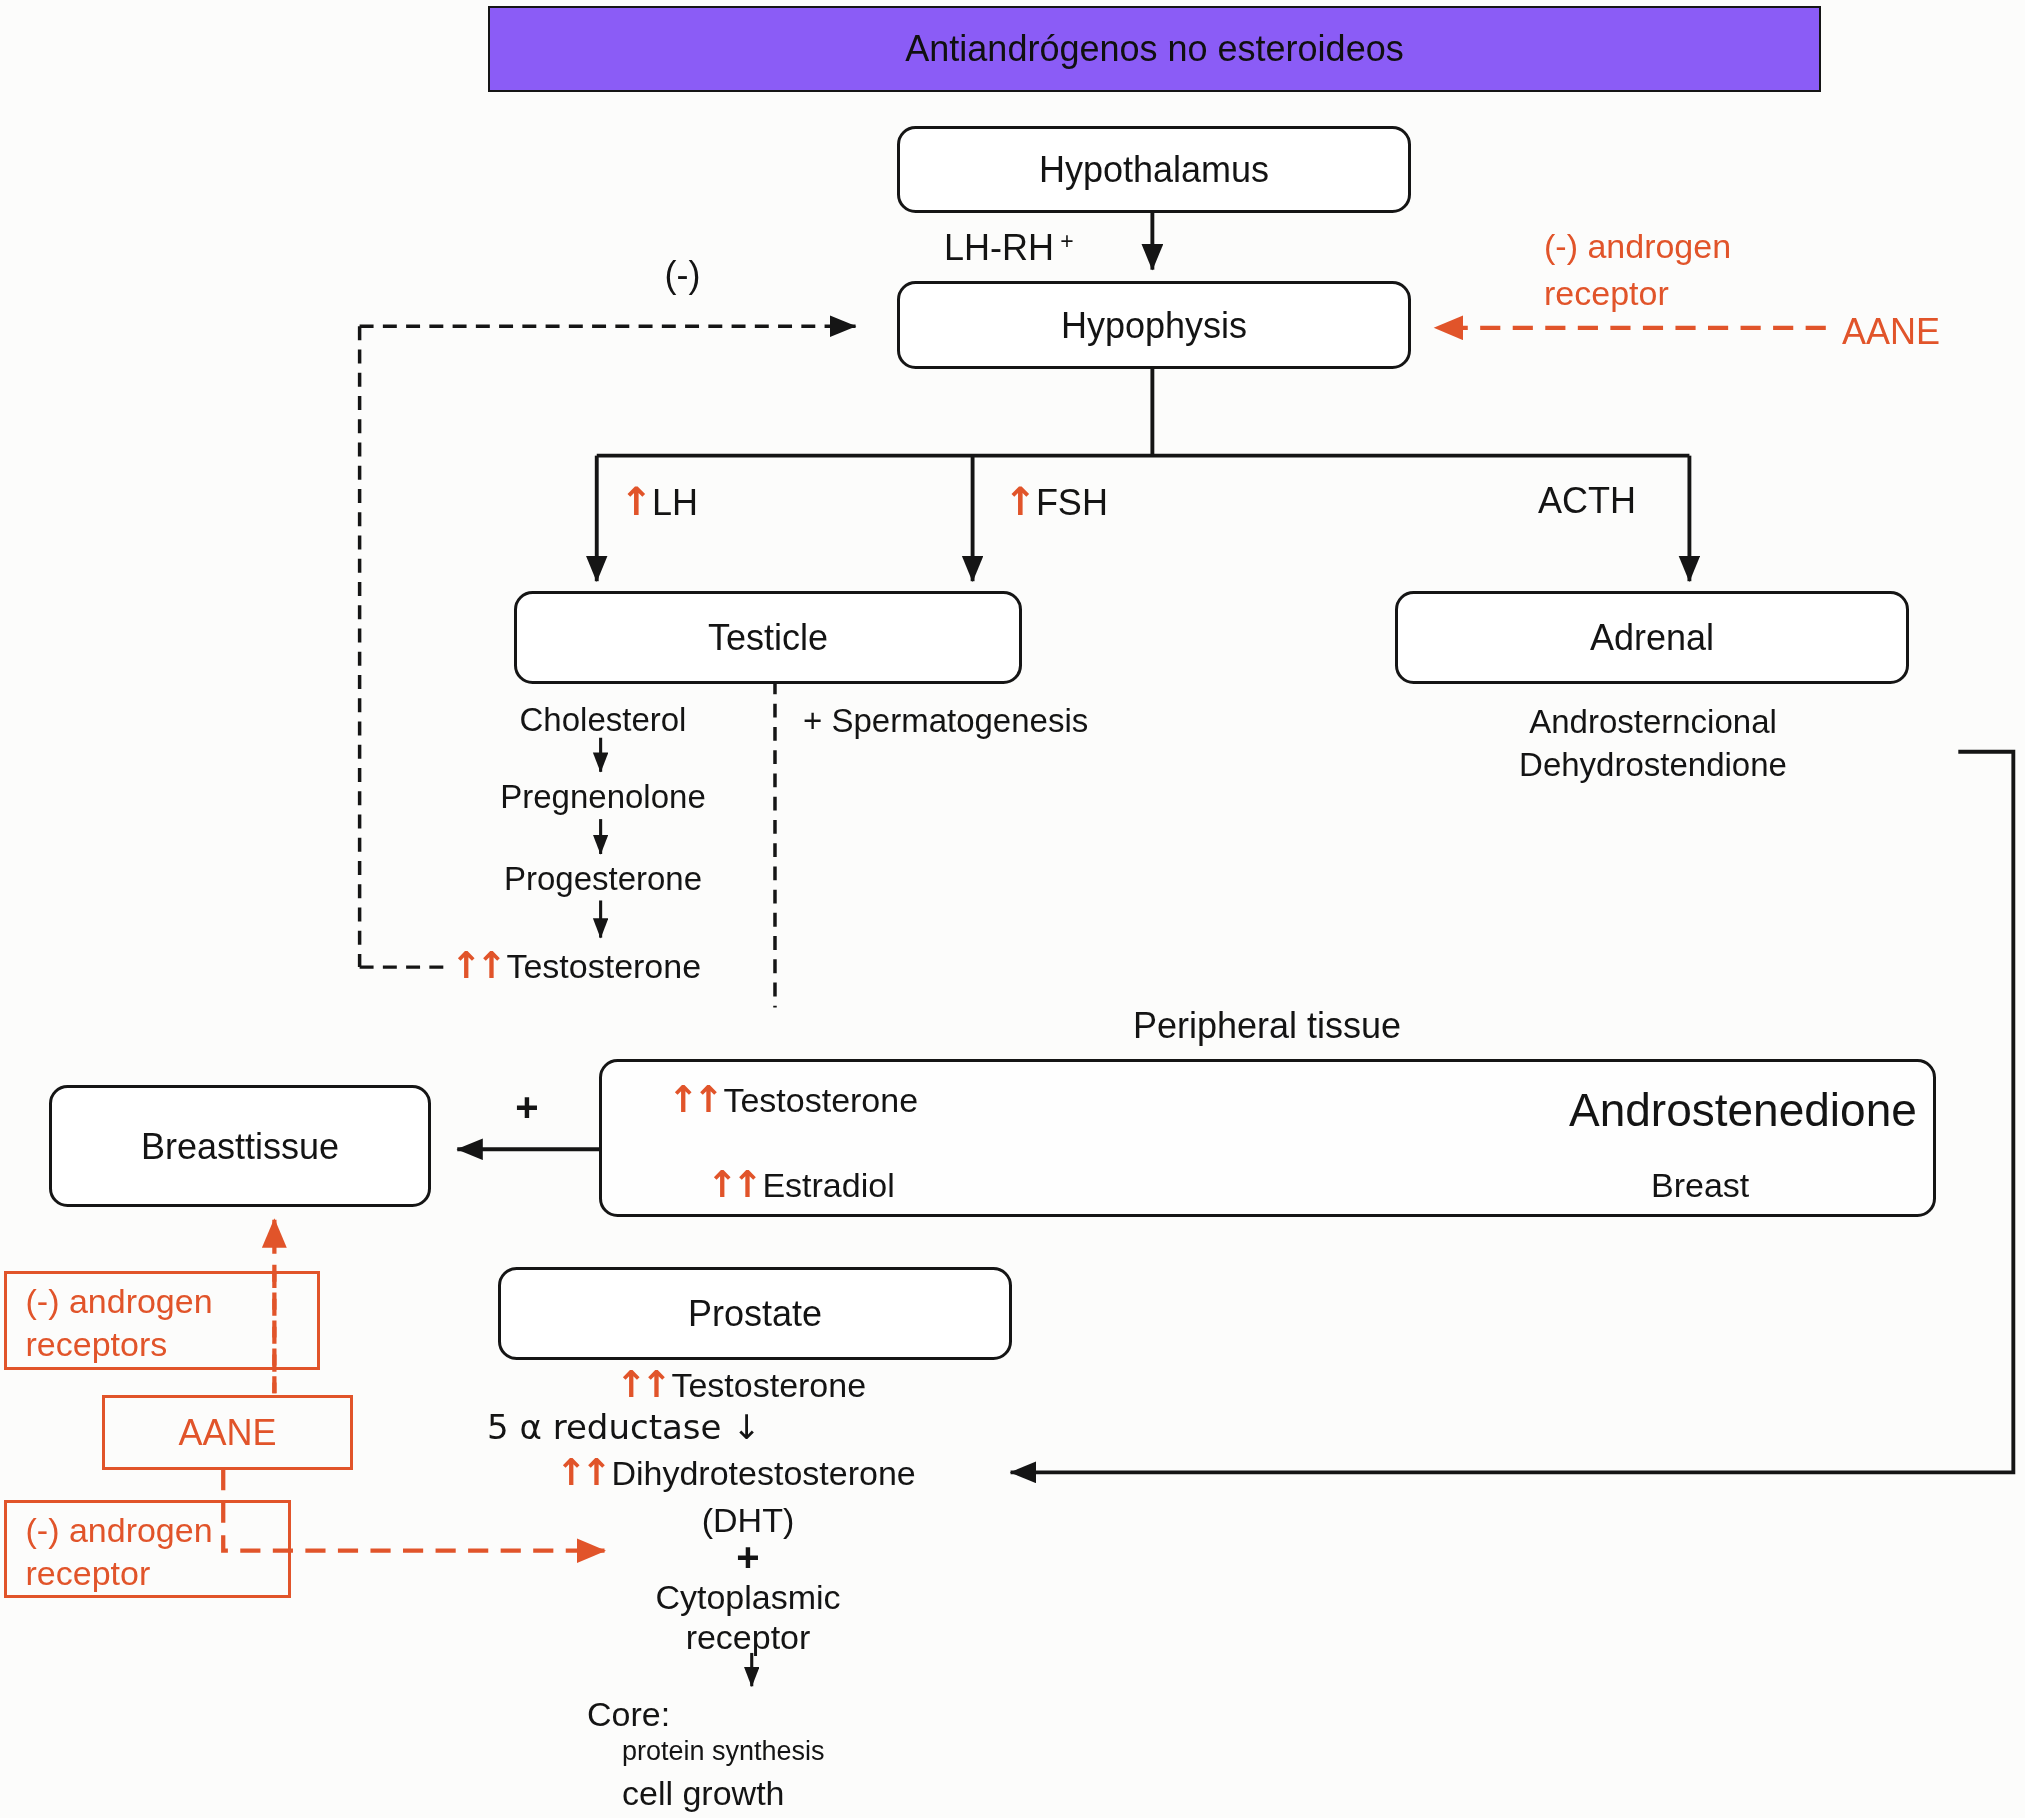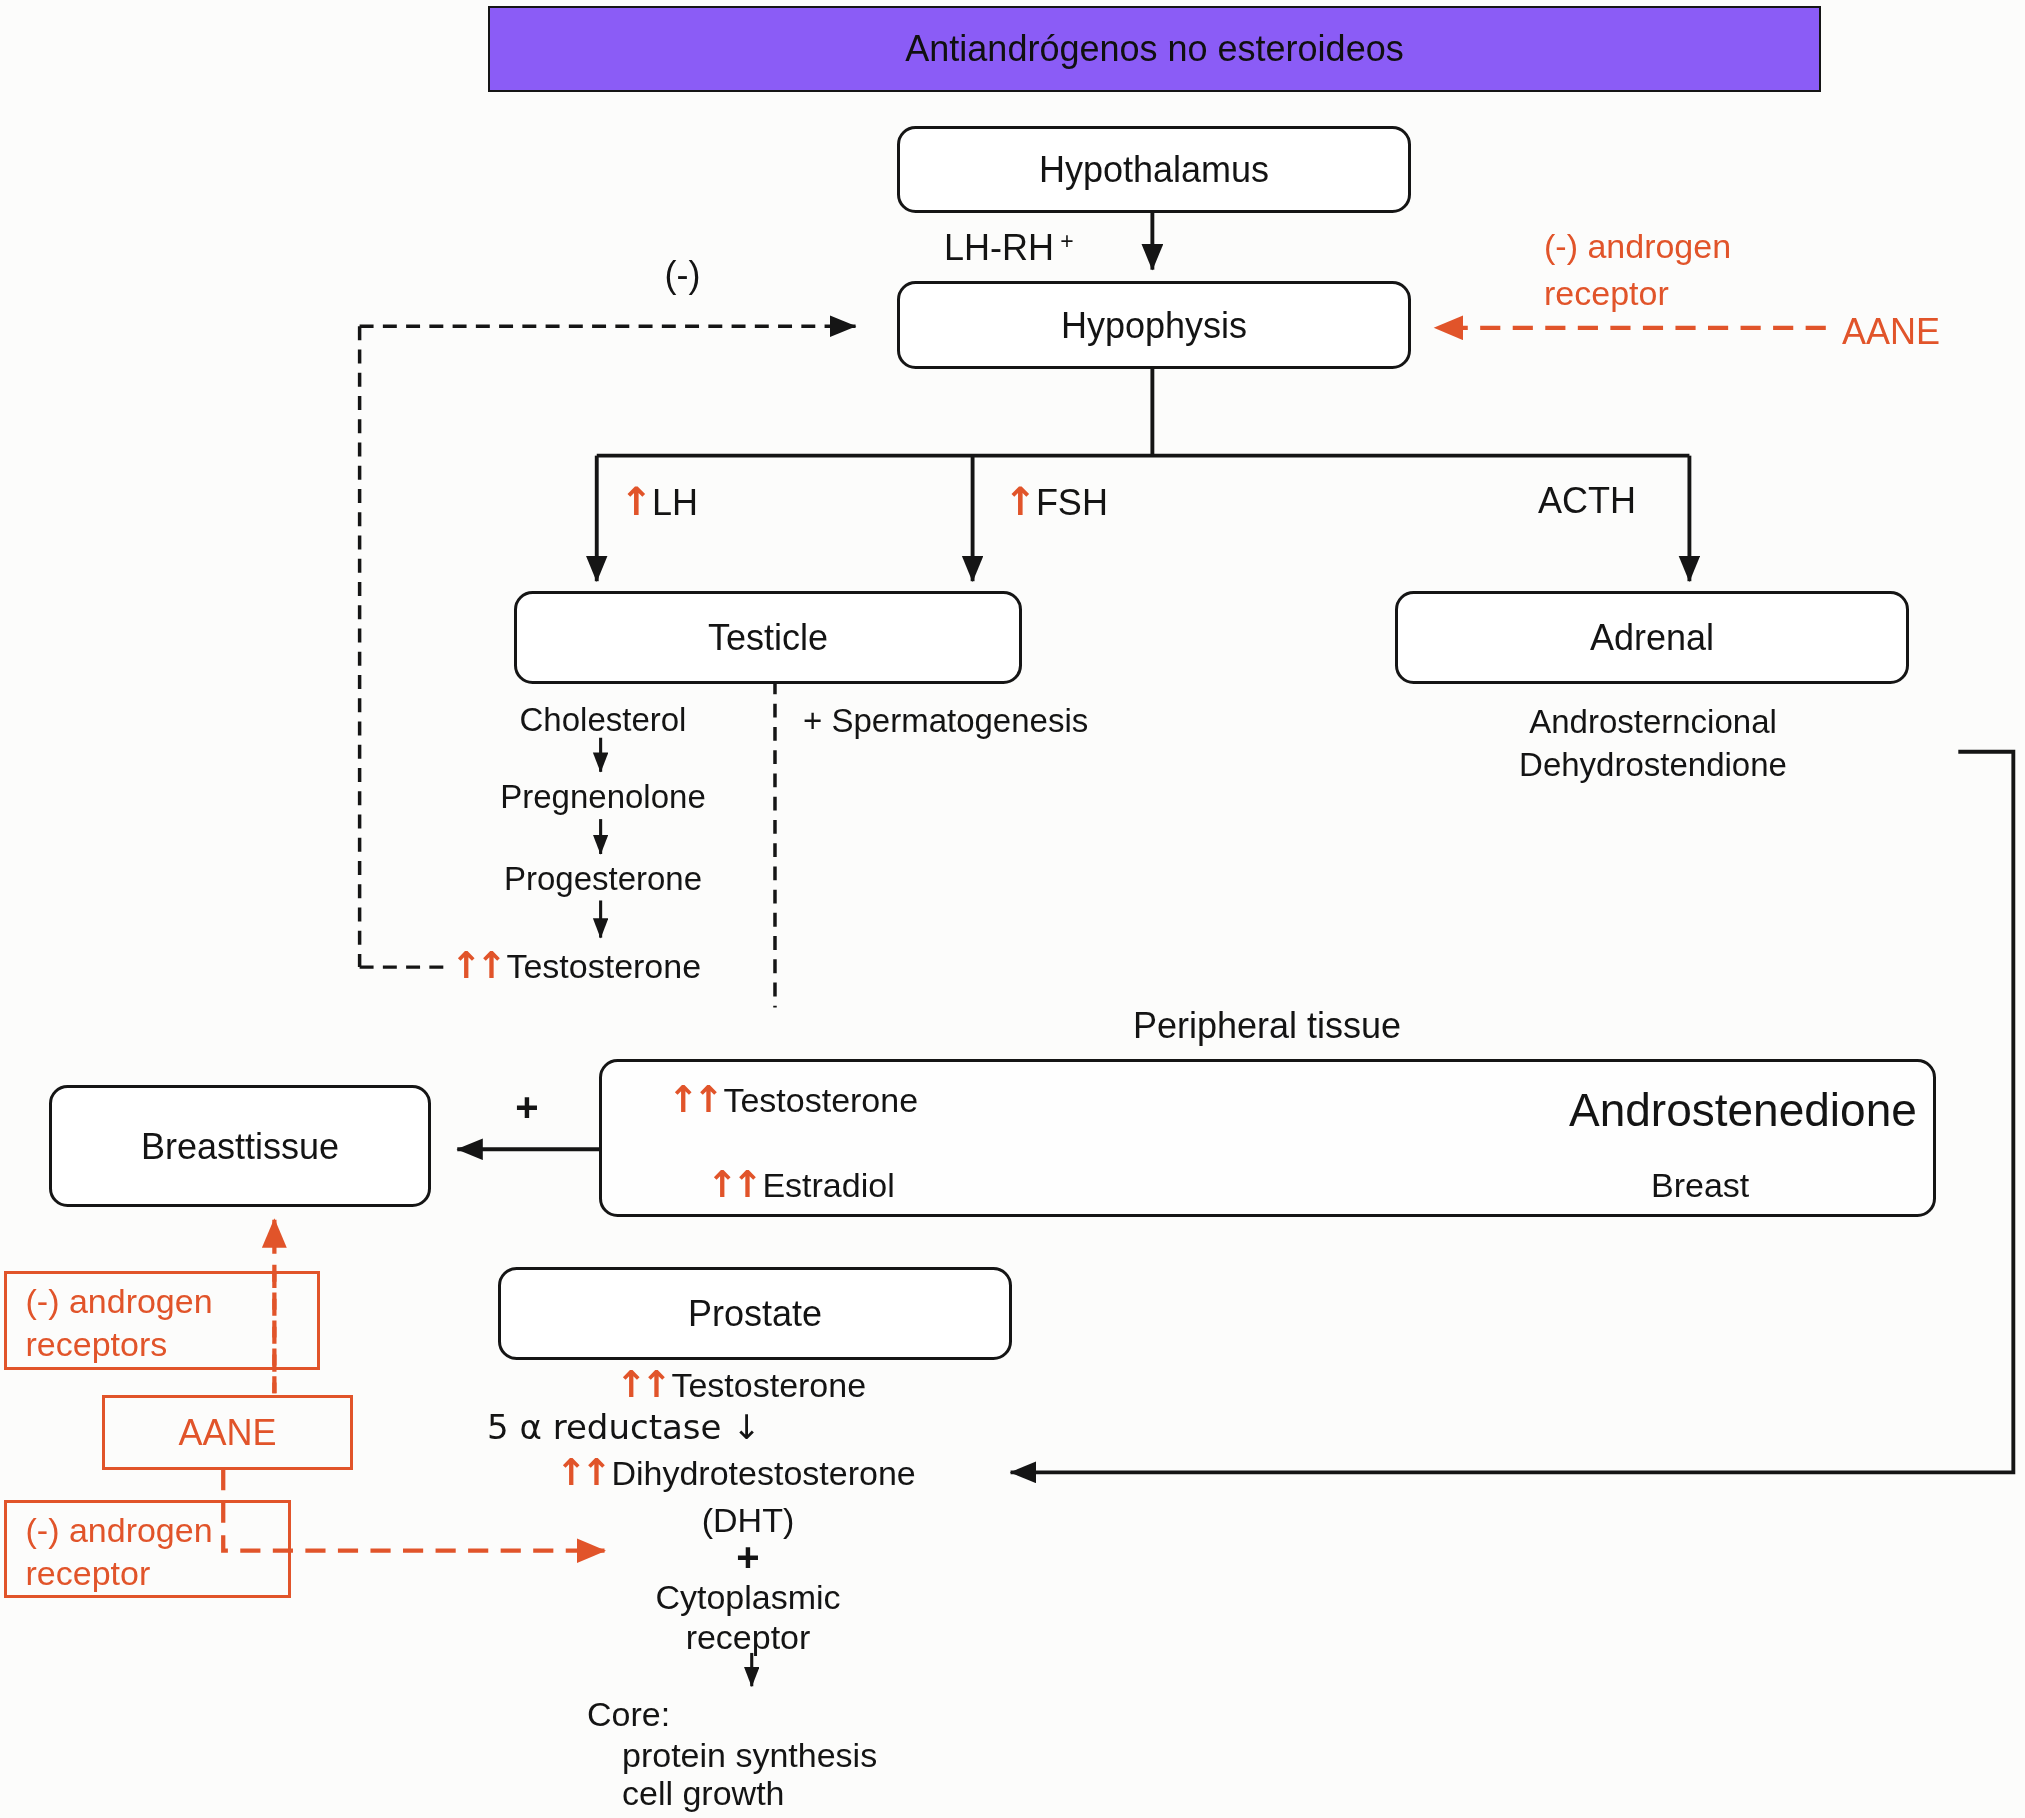--- a/index.html
+++ b/index.html
@@ -211,21 +211,21 @@
   </div>
   <div class="t tc" style="left:554px;top:1577px;width:388px;font-size:34px;">
     <span>Cytoplasmic</span>
   </div>
   <div class="t tc" style="left:554px;top:1617px;width:388px;font-size:34px;">
     <span>receptor</span>
   </div>
   <div class="t" style="left:587px;top:1694px;font-size:34px;">
     <span>Core:</span>
   </div>
-  <div class="t" style="left:622px;top:1735px;font-size:34px;">
+  <div class="t" style="left:622px;top:1735px;font-size:27px;">
     <span>protein synthesis</span>
   </div>
   <div class="t" style="left:622px;top:1773px;font-size:34px;">
     <span>cell growth</span>
   </div>
 
 </div>
 
 
 </body></html>

